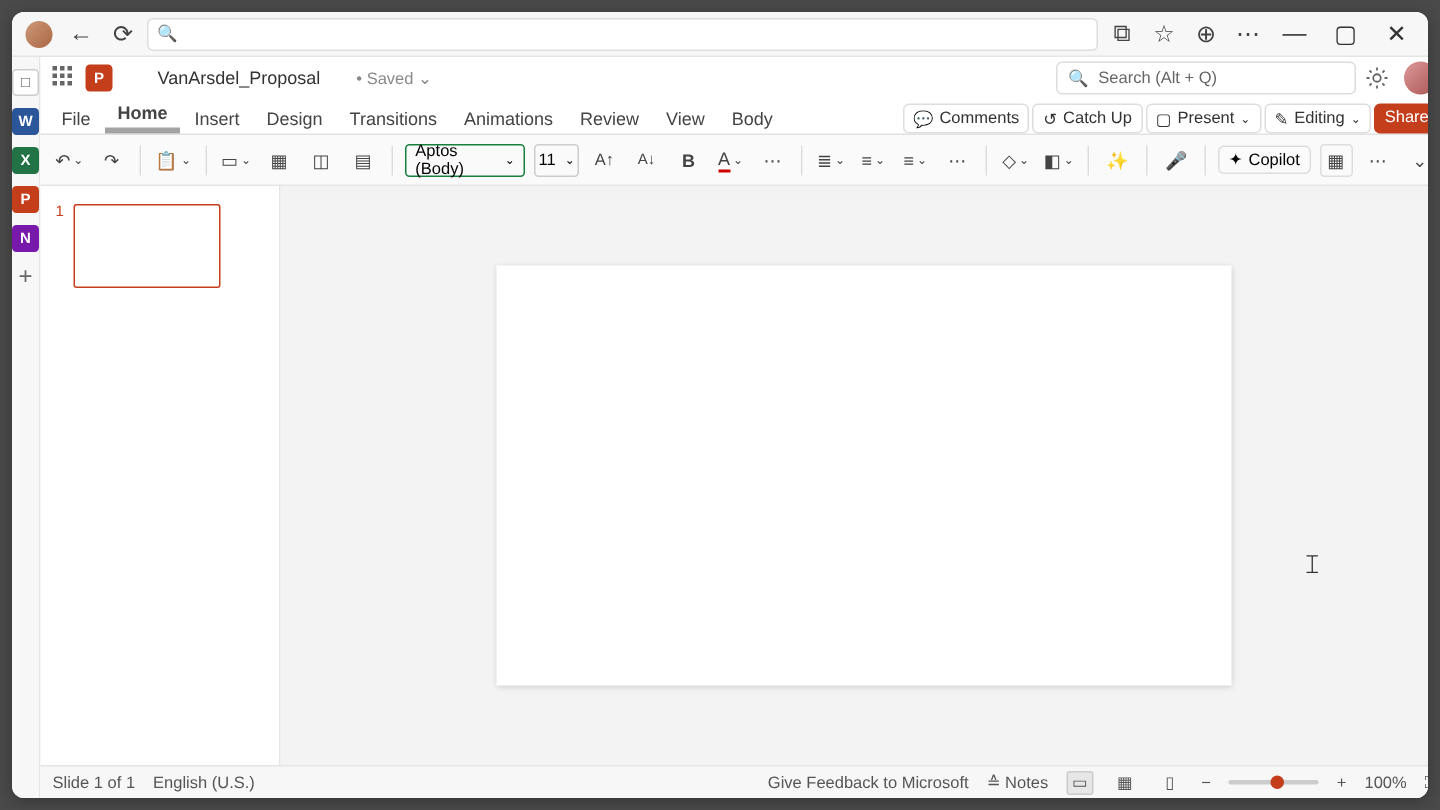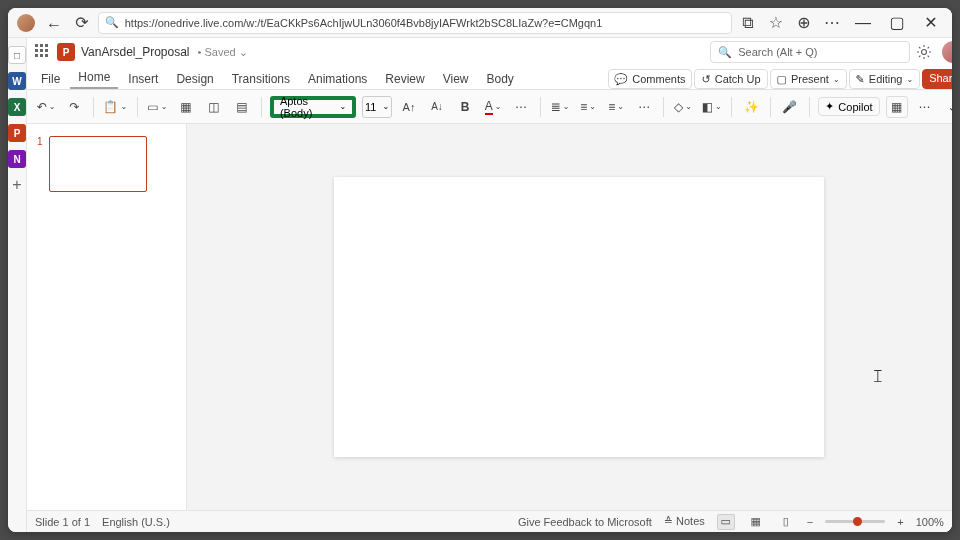--- a/index.html
+++ b/index.html
@@ -15,40 +15,40 @@
   .app-row{ display:flex; flex:1; overflow:hidden;}
   .side-rail{ width:30px; background:#f7f7f7; border-right:1px solid #e5e5e5; display:flex; flex-direction:column; align-items:center; gap:8px; padding-top:8px;}
   .rail-ico{ width:18px;height:18px;border-radius:3px;display:flex;align-items:center;justify-content:center;font-size:10px;font-weight:bold;color:#fff;}
   .rail-plus{color:#666;font-size:16px;}
 
   .app-main{ flex:1; display:flex; flex-direction:column; background:#fff;}
   .title-row{ height:28px; display:flex; align-items:center; padding:0 8px; gap:6px;}
   .waffle{width:16px;height:16px;display:grid;grid-template-columns:repeat(3,3px);grid-template-rows:repeat(3,3px);gap:2px;}
   .waffle span{background:#666;}
   .pp-badge{width:18px;height:18px;border-radius:3px;background:#c43e1c;color:#fff;font-size:10px;font-weight:bold;display:flex;align-items:center;justify-content:center;}
-  .doc-name{font-size:12px;color:#333;}
-  .saved{font-size:11px;color:#888;margin-left:2px;}
+  .doc-name{font-size:12px;color:#333;margin-left:24px;}
+  .saved{font-size:11px;color:#888;margin-left:18px;}
   .title-spacer{flex:1;}
   .search-pill{display:flex;align-items:center;gap:6px;border:1px solid #ddd;border-radius:4px;height:22px;padding:0 8px;font-size:11px;color:#666;width:200px;}
   .title-right{display:flex;align-items:center;gap:10px;margin-left:auto;}
   .gear{width:16px;height:16px;}
   .avatar2{width:22px;height:22px;border-radius:50%;background:linear-gradient(135deg,#d99,#a55);}
 
   .tabs{ height:24px; display:flex; align-items:flex-end; gap:2px; padding:0 6px; font-size:12px; color:#444; border-bottom:1px solid #e1e1e1;}
   .tab{padding:3px 8px;}
-  .tab.active{font-weight:400;border-bottom:2px solid #a3a3a3;}
+  .tab.active{font-weight:700;border-bottom:4px solid #a3a3a3;}
   .tabs-spacer{flex:1;}
   .pill{display:flex;align-items:center;gap:4px;font-size:11px;border:1px solid #ddd;border-radius:4px;padding:2px 6px;color:#333;height:20px;}
   .pill.share{background:#c43e1c;color:#fff;border-color:#c43e1c;flex-direction:column;}
   .pill .chev{font-size:8px;color:inherit;}
 
   .ribbon{ height:34px; background:#fafafa; border-bottom:1px solid #e5e5e5; display:flex; align-items:center; padding:0 8px; gap:6px;}
   .rbtn{height:22px;min-width:22px;display:flex;align-items:center;justify-content:center;border-radius:3px;color:#444;font-size:12px;padding:0 3px;gap:2px;}
   .sep{width:1px;height:20px;background:#ddd;margin:0 2px;}
-  .font-sel{border:4px solid #15803d;border-radius:3px;height:22px;display:flex;align-items:center;padding:0 6px;font-size:11px;gap:6px;}
+  .font-sel{border:1px solid #15803d;border-radius:3px;height:22px;display:flex;align-items:center;padding:0 6px;font-size:11px;gap:6px;}
   .size-sel{border:1px solid #ccc;border-radius:3px;height:22px;width:34px;display:flex;align-items:center;justify-content:center;font-size:11px;gap:6px;}
   .copilot{border:1px solid #ddd;border-radius:4px;padding:2px 6px;font-size:11px;display:flex;align-items:center;gap:4px;}
 
   .work{flex:1;display:flex;overflow:hidden;background:#f3f3f3;}
   .thumbs{width:160px;background:#fff;border-right:1px solid #e5e5e5;padding:12px 10px;}
   .thumb-wrap{display:flex;gap:6px;}
   .thumb-num{font-size:10px;color:#c43e1c;}
   .thumb{width:98px;height:56px;border:1.5px solid #c43e1c;border-radius:2px;background:#fff;}
   .canvas-area{flex:1;display:flex;align-items:center;justify-content:center;position:relative;}
   .slide{width:490px;height:280px;background:#fff;box-shadow:0 1px 4px rgba(0,0,0,.15);display:flex;flex-direction:column;align-items:center;justify-content:center;gap:10px;position:relative;}
@@ -71,21 +71,20 @@
 <div class="window">
 
   <div class="chrome">
     <div class="icon-btn">
         <div class="avatar"></div>
       </div>
     <div class="icon-btn">←</div>
     <div class="icon-btn">⟳</div>
     <div class="addr">
       <span>🔍</span>
-      <span>https://onedrive.live.com/w:/t/EaCKkPs6AchIjwULn3060f4Bvb8jyIAFWrkt2bSC8LIaZw?e=CMgqn1</span>
     </div>
     <div class="icon-btn">⧉</div>
     <div class="icon-btn">☆</div>
     <div class="icon-btn">⊕</div>
     <div class="icon-btn">⋯</div>
     <div class="win-btn">—</div>
     <div class="win-btn">▢</div>
     <div class="win-btn">✕</div>
   </div>
 

